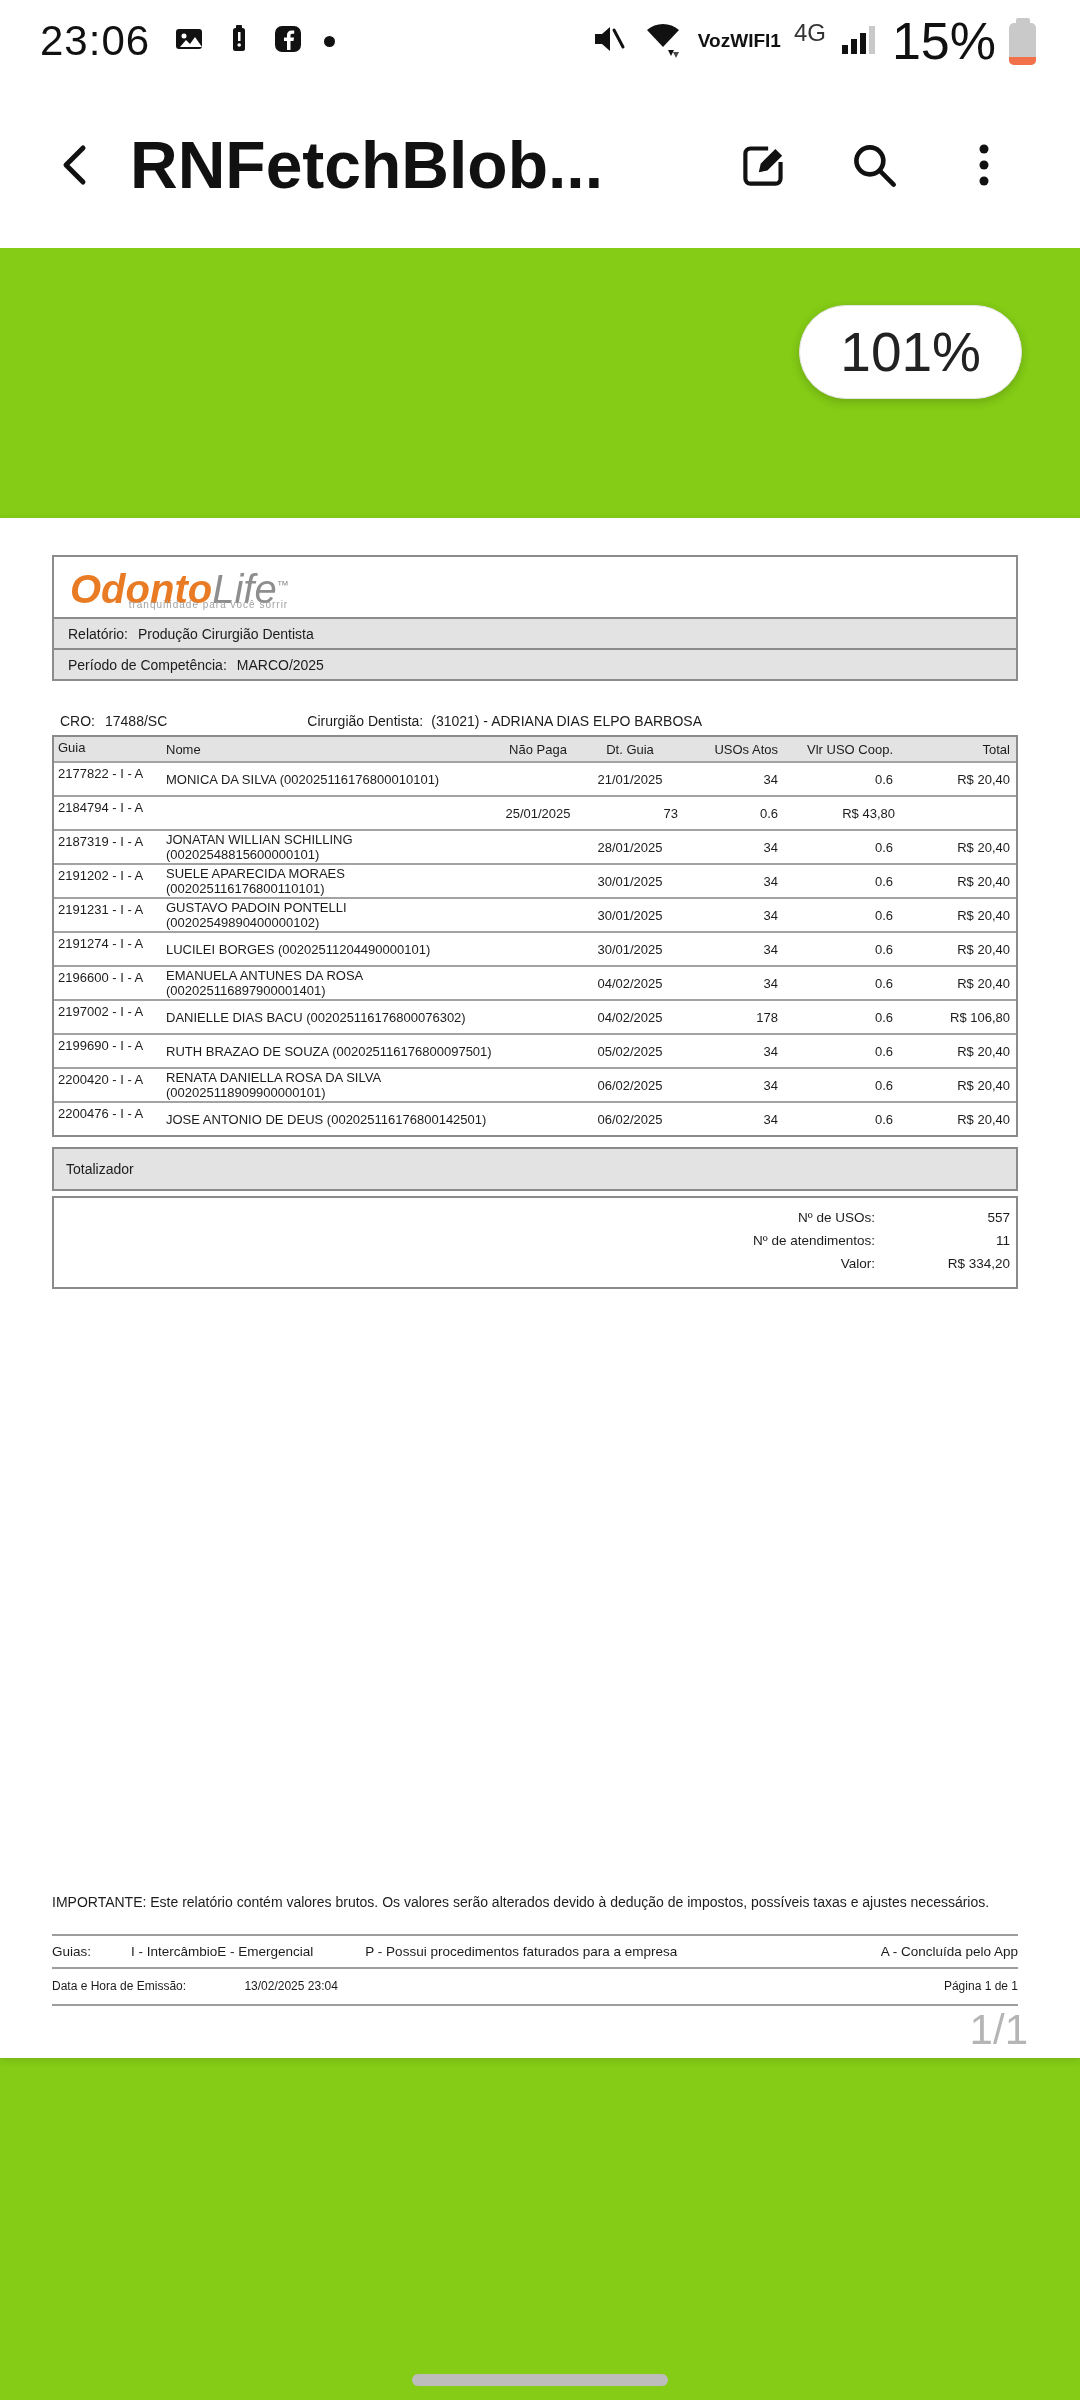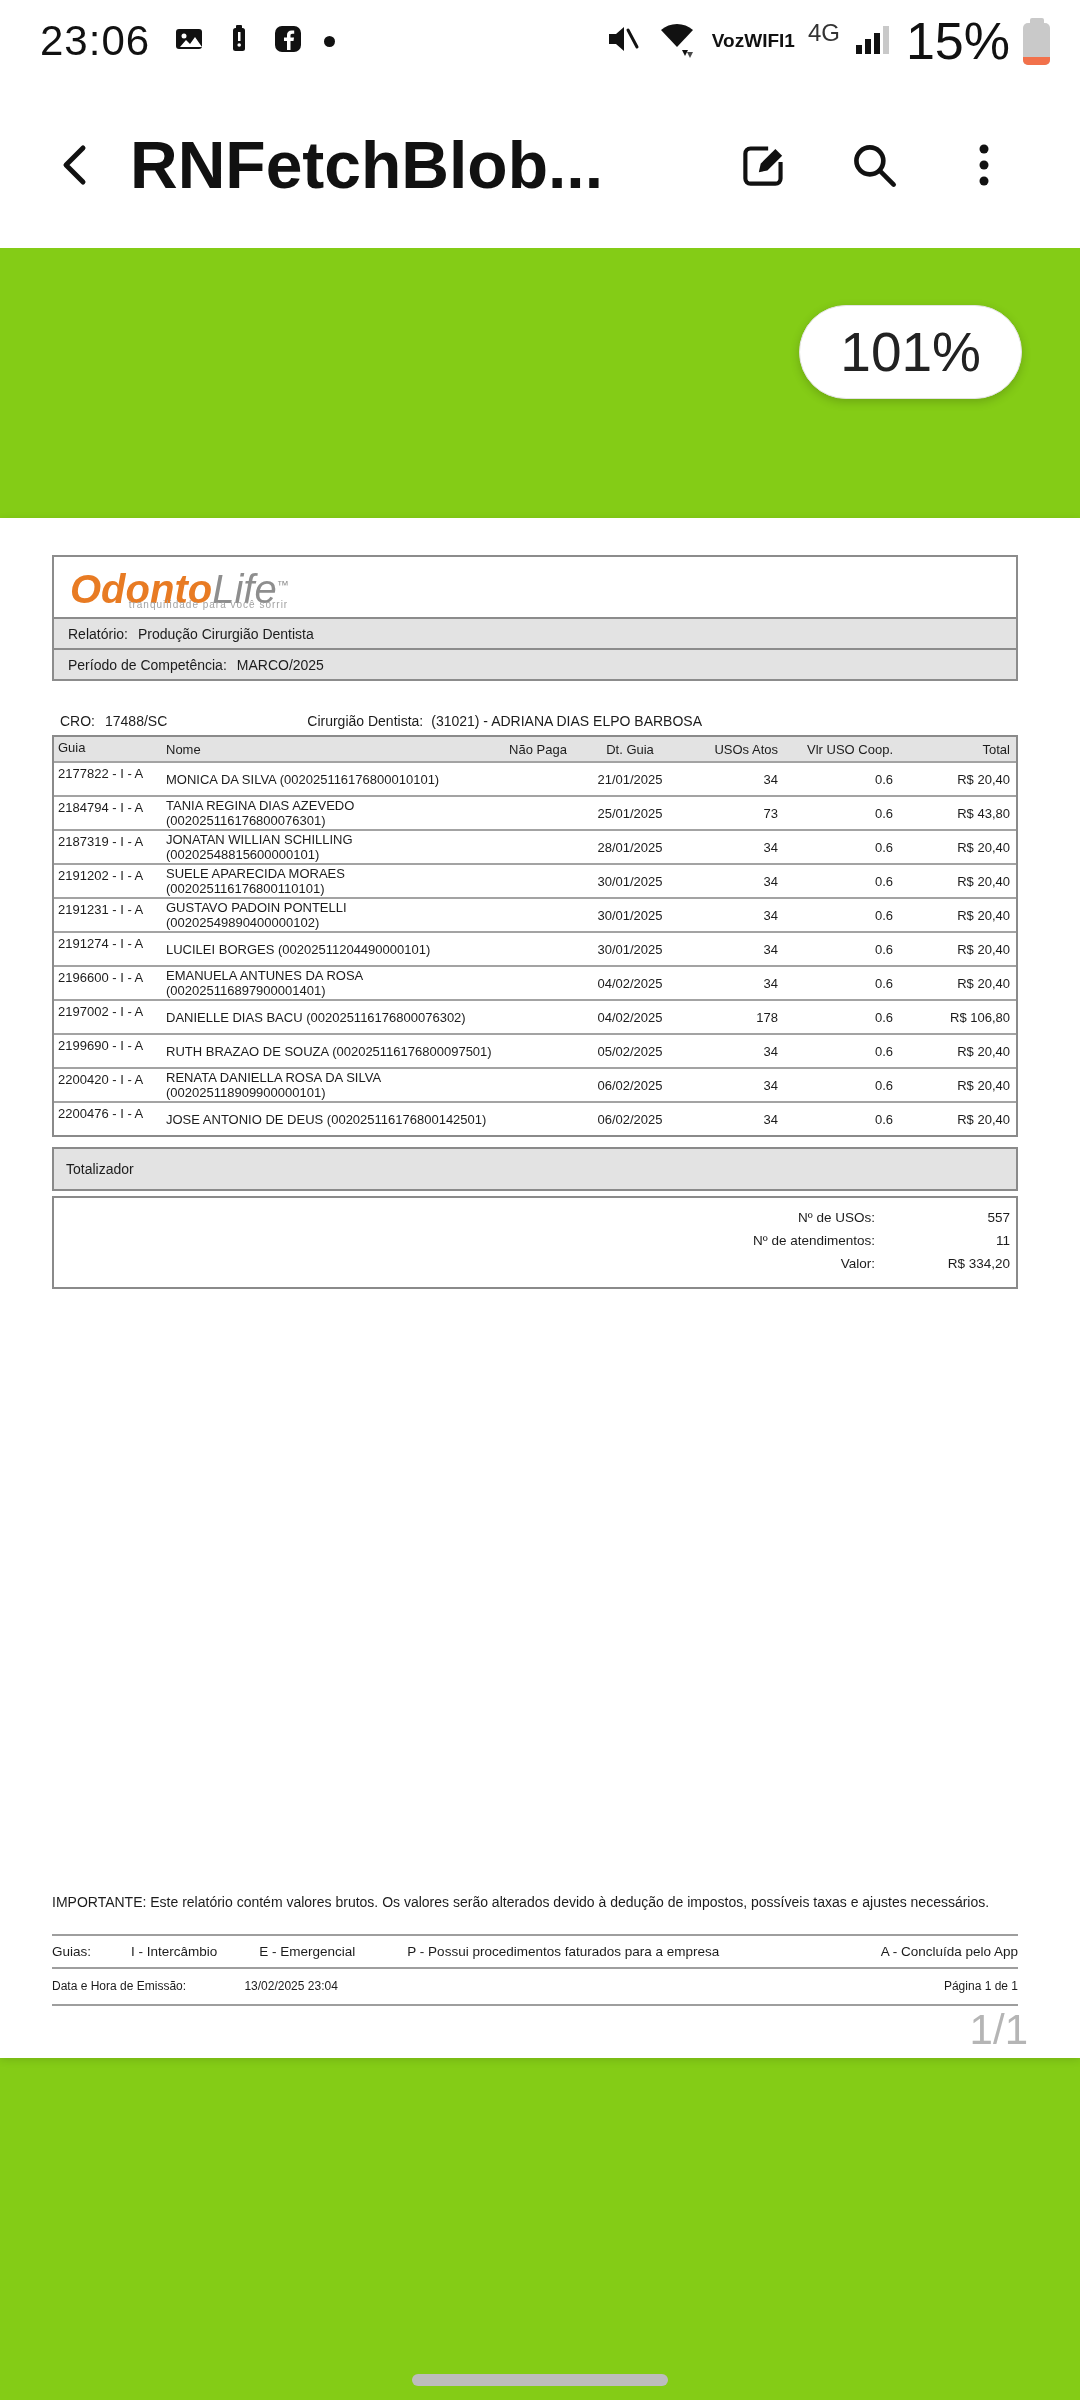--- a/index.html
+++ b/index.html
@@ -5,21 +5,21 @@
   html,body { margin:0; padding:0; background:#555; }
   * { box-sizing:border-box; }
   .screen {
     position:relative; width:1080px; height:2400px; margin:0 auto;
     background:#ececec; font-family:"Liberation Sans", sans-serif; overflow:hidden;
   }
 
   
   .status-bar {
     position:absolute; top:0; left:0; right:0; height:82px; background:#fff;
-    display:flex; align-items:center; padding:0 30px 0 40px; color:#111;justify-content:center;
+    display:flex; align-items:center; padding:0 44px 0 40px; color:#111;justify-content:center;
   }
   .sb-time { font-size:42px; letter-spacing:1px; }
   .sb-left-icons { display:flex; align-items:center; gap:16px; margin-left:22px; }
   .notif-dot { width:11px; height:11px; border-radius:50%; background:#111; margin-left:4px; }
   .sb-right { margin-left:auto; display:flex; align-items:center; gap:13px; }
   .voz { display:flex; flex-direction:row; font-size:19px; line-height:20px; color:#111; font-weight:700; }
   .net-4g { font-size:24px; color:#333; align-self:flex-start; margin-top:8px; font-weight:400; }
   .sb-percent { font-size:52px; }
   .battery { display:flex; flex-direction:column; align-items:center; }
   .battery-cap { width:14px; height:5px; background:#c9c9c9; border-radius:2px 2px 0 0; }
@@ -81,21 +81,21 @@
 
   .tot-header { margin:10px 62px 0 52px; height:44px; background:#e3e3e3; border:2px solid #8a8a8a; display:flex; align-items:center; padding-left:12px; font-size:14px; }
   .tot-body { margin:5px 62px 0 52px; border:2px solid #8a8a8a; padding:8px 6px 12px; }
   .tot-line { display:flex; justify-content:flex-end; font-size:13.5px; line-height:23px; }
   .tot-value { width:135px; text-align:right; }
 
   .report-footer { position:absolute; left:52px; right:62px; bottom:52px; }
   .important { margin:0; font-size:14px; line-height:23px; }
   .legend { display:flex; align-items:center; border-top:2px solid #9e9e9e; border-bottom:2px solid #9e9e9e; padding:8px 0; margin-top:20px; font-size:13.5px; }
   .legend-item-1 { margin-left:40px; }
-  .legend-item-2 { margin-left:42px; }
+  .legend-item-2 { }
   .legend-item-3 { margin-left:52px; }
   .legend-item-4 { margin-left:auto; }
   .emission { display:flex; justify-content:space-between; padding:10px 0 11px; border-bottom:2px solid #9e9e9e; font-size:12px; }
   .emission-value { margin-left:55px; }
   .page-num { position:absolute; right:52px; bottom:4px; font-size:42px; color:#b5b5b5; }
 
   .gesture-bar {
     position:absolute; bottom:14px; left:50%; transform:translateX(-50%);
     width:256px; height:12px; border-radius:6px; background:#bdbdbd;
   }
@@ -240,21 +240,20 @@
               <div class="tc c-nome">MONICA DA SILVA (002025116176800010101)</div>
               <div class="tc c-nao"></div>
               <div class="tc c-dt">21/01/2025</div>
               <div class="tc c-usos">34</div>
               <div class="tc c-vlr">0.6</div>
               <div class="tc c-total">R$ 20,40</div>
             </div>
 
             <div class="trow">
               <div class="tc c-guia">2184794 - I - A</div>
-              <div class="tc c-nome">TANIA REGINA DIAS AZEVEDO (002025116176800076301)</div>
               <div class="tc c-nao"></div>
               <div class="tc c-dt">25/01/2025</div>
               <div class="tc c-usos">73</div>
               <div class="tc c-vlr">0.6</div>
               <div class="tc c-total">R$ 43,80</div>
             </div>
 
             <div class="trow">
               <div class="tc c-guia">2187319 - I - A</div>
               <div class="tc c-nome">JONATAN WILLIAN SCHILLING (00202548815600000101)</div>

